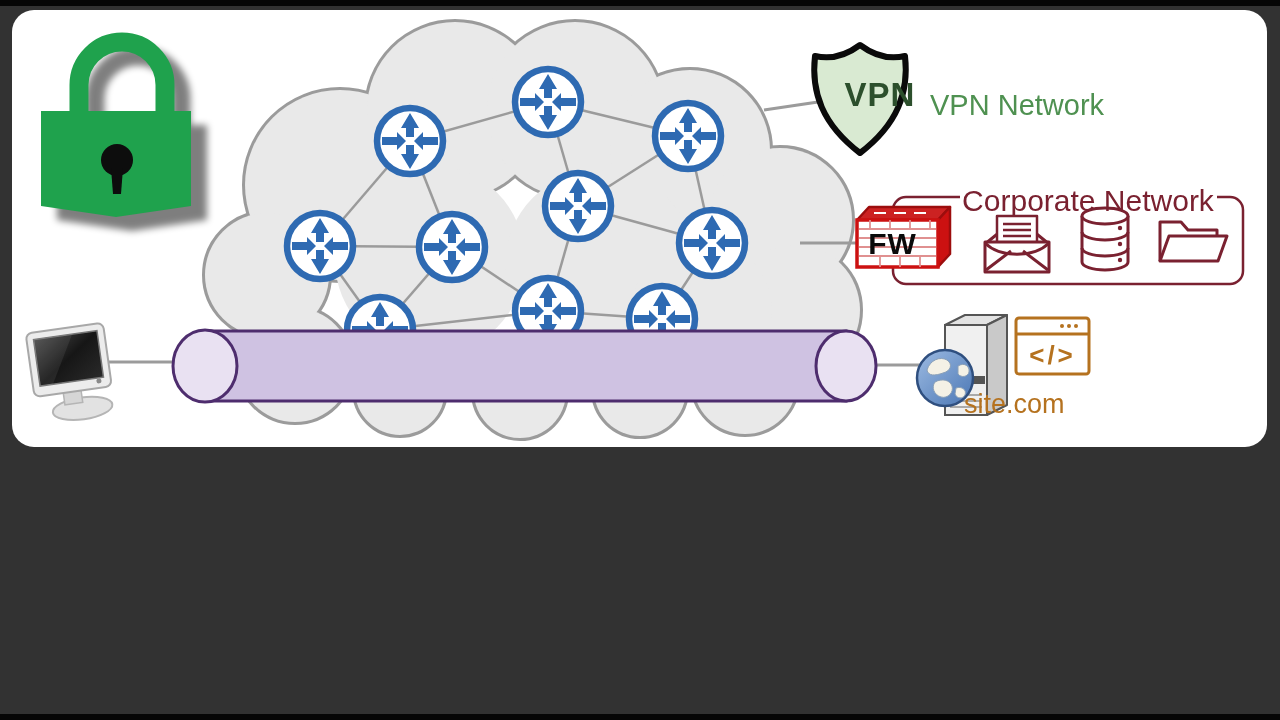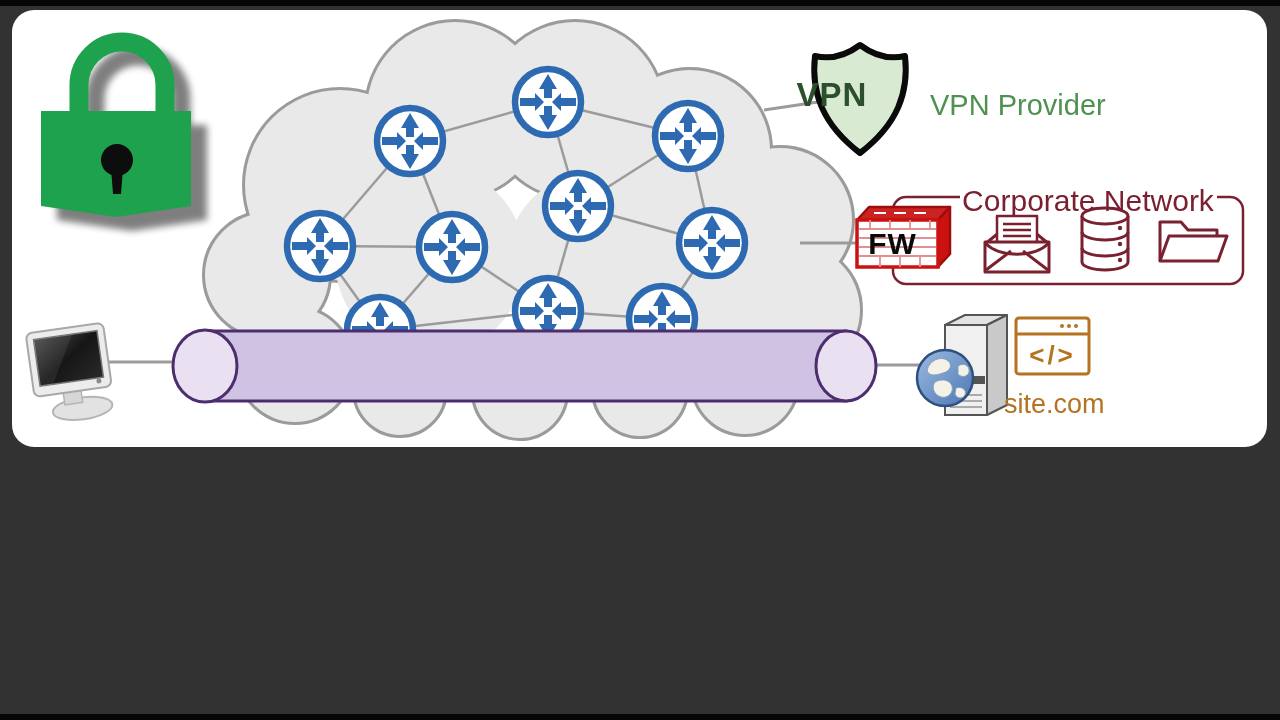--- a/index.html
+++ b/index.html
@@ -4,29 +4,29 @@
 <style>
   html,body{margin:0;padding:0;background:#060606;}
   .frame{position:relative;width:1280px;height:720px;background:#323232;overflow:hidden;
          font-family:"Liberation Sans",sans-serif;}
   .bar{position:absolute;left:0;width:1280px;height:6px;background:#060606;}
   .bar.top{top:0;} .bar.bottom{bottom:0;}
   .panel{position:absolute;left:12px;top:10px;width:1255px;height:437px;background:#ffffff;
          border-radius:22px;}
   .panel svg{position:absolute;left:0;top:0;}
   .lbl{position:absolute;line-height:1.1;}
-  .vpn-badge-label{left:778px;top:67px;width:84px;text-align:center;font-size:33px;
+  .vpn-badge-label{left:826px;top:67px;width:84px;text-align:center;font-size:33px;
                    font-weight:bold;color:#2c4f2c;letter-spacing:1px;}
   .vpn-provider{left:918px;top:80px;font-size:29px;color:#4f9151;}
   .corp-label{left:941px;top:174px;width:270px;text-align:center;font-size:30px;color:#7a2130;}
   .fw-label{left:847px;top:217px;width:67px;text-align:center;font-size:30px;font-weight:bold;
             color:#0a0a0a;letter-spacing:1px;}
   .code-glyph{left:1004px;top:331px;width:73px;text-align:center;font-size:26px;
               font-weight:bold;color:#b5721f;letter-spacing:3px;}
-  .site-label{left:992px;top:380px;width:160px;font-size:27px;color:#b5721f;}
+  .site-label{left:952px;top:380px;width:160px;font-size:27px;color:#b5721f;}
   .title-row{position:absolute;left:398px;top:492px;display:flex;align-items:baseline;
              font-family:"DejaVu Sans","Liberation Sans",sans-serif;font-weight:bold;}
   .title-ssl{font-size:120px;color:#f87209;letter-spacing:-3px;}
   .title-amp{font-size:102px;color:#fbbe97;margin-left:56px;}
   .title-tls{font-size:120px;color:#f87209;letter-spacing:-3px;margin-left:52px;}
   .lock-svg{position:absolute;left:0;top:0;}
 </style>
 </head>
 <body>
 
@@ -226,21 +226,21 @@
       <g stroke="#b5721f" fill="none" stroke-width="3">
         <rect x="1004" y="308" width="73" height="56" rx="3"></rect>
         <line x1="1004" y1="324" x2="1077" y2="324"></line>
         <circle cx="1050" cy="316" r="2" fill="#b5721f" stroke="none"></circle>
         <circle cx="1057" cy="316" r="2" fill="#b5721f" stroke="none"></circle>
         <circle cx="1064" cy="316" r="2" fill="#b5721f" stroke="none"></circle>
       </g>
     </svg>
 
     <span class="lbl vpn-badge-label">VPN</span>
-    <span class="lbl vpn-provider">VPN Provider</span>
+    <span class="lbl vpn-provider">VPN Network</span>
     <span class="lbl corp-label">Corporate Network</span>
     <span class="lbl fw-label">FW</span>
     <span class="lbl code-glyph">&lt;/&gt;</span>
     <span class="lbl site-label">site.com</span>
   </div>
 
   <svg class="lock-svg" width="400" height="265" viewBox="120 450 400 265">
     <g transform="translate(16,14)" fill="#000000" opacity="0.5" filter="url(#lsoft)">
       <path d="M 199,562 L 199,535 A 43 43 0 0 1 285,535 L 285,562" fill="none" stroke="#000" stroke-width="19"></path>
       <path d="M 161,561 H 311 V 656 L 236,667 L 161,656 Z"></path>

